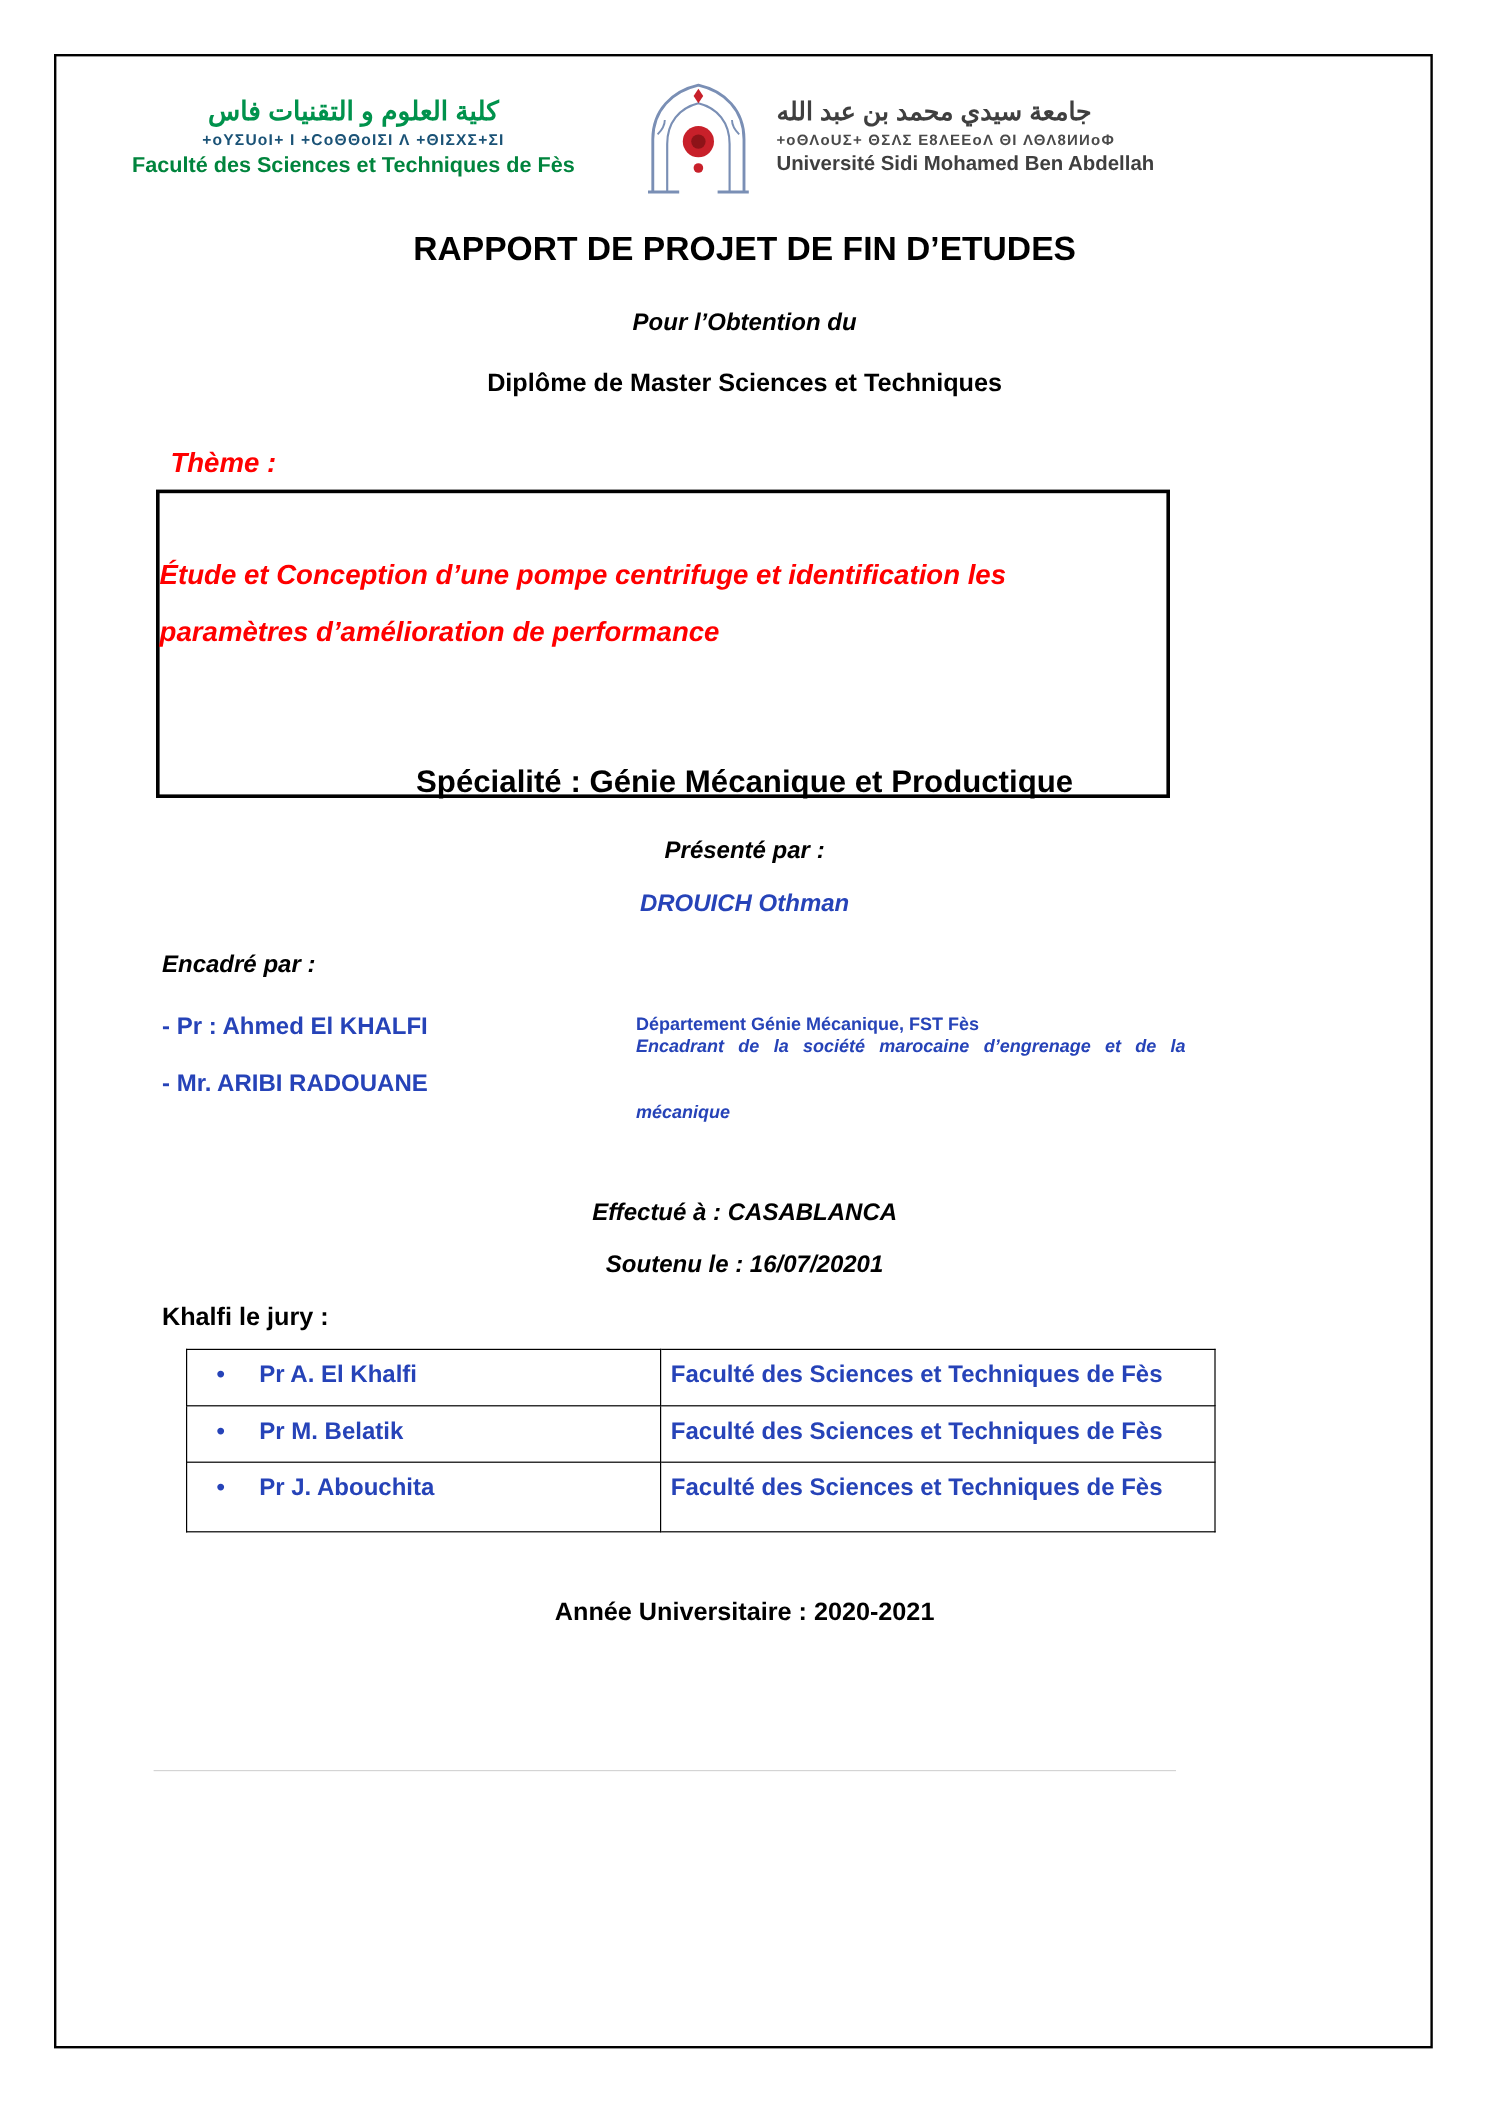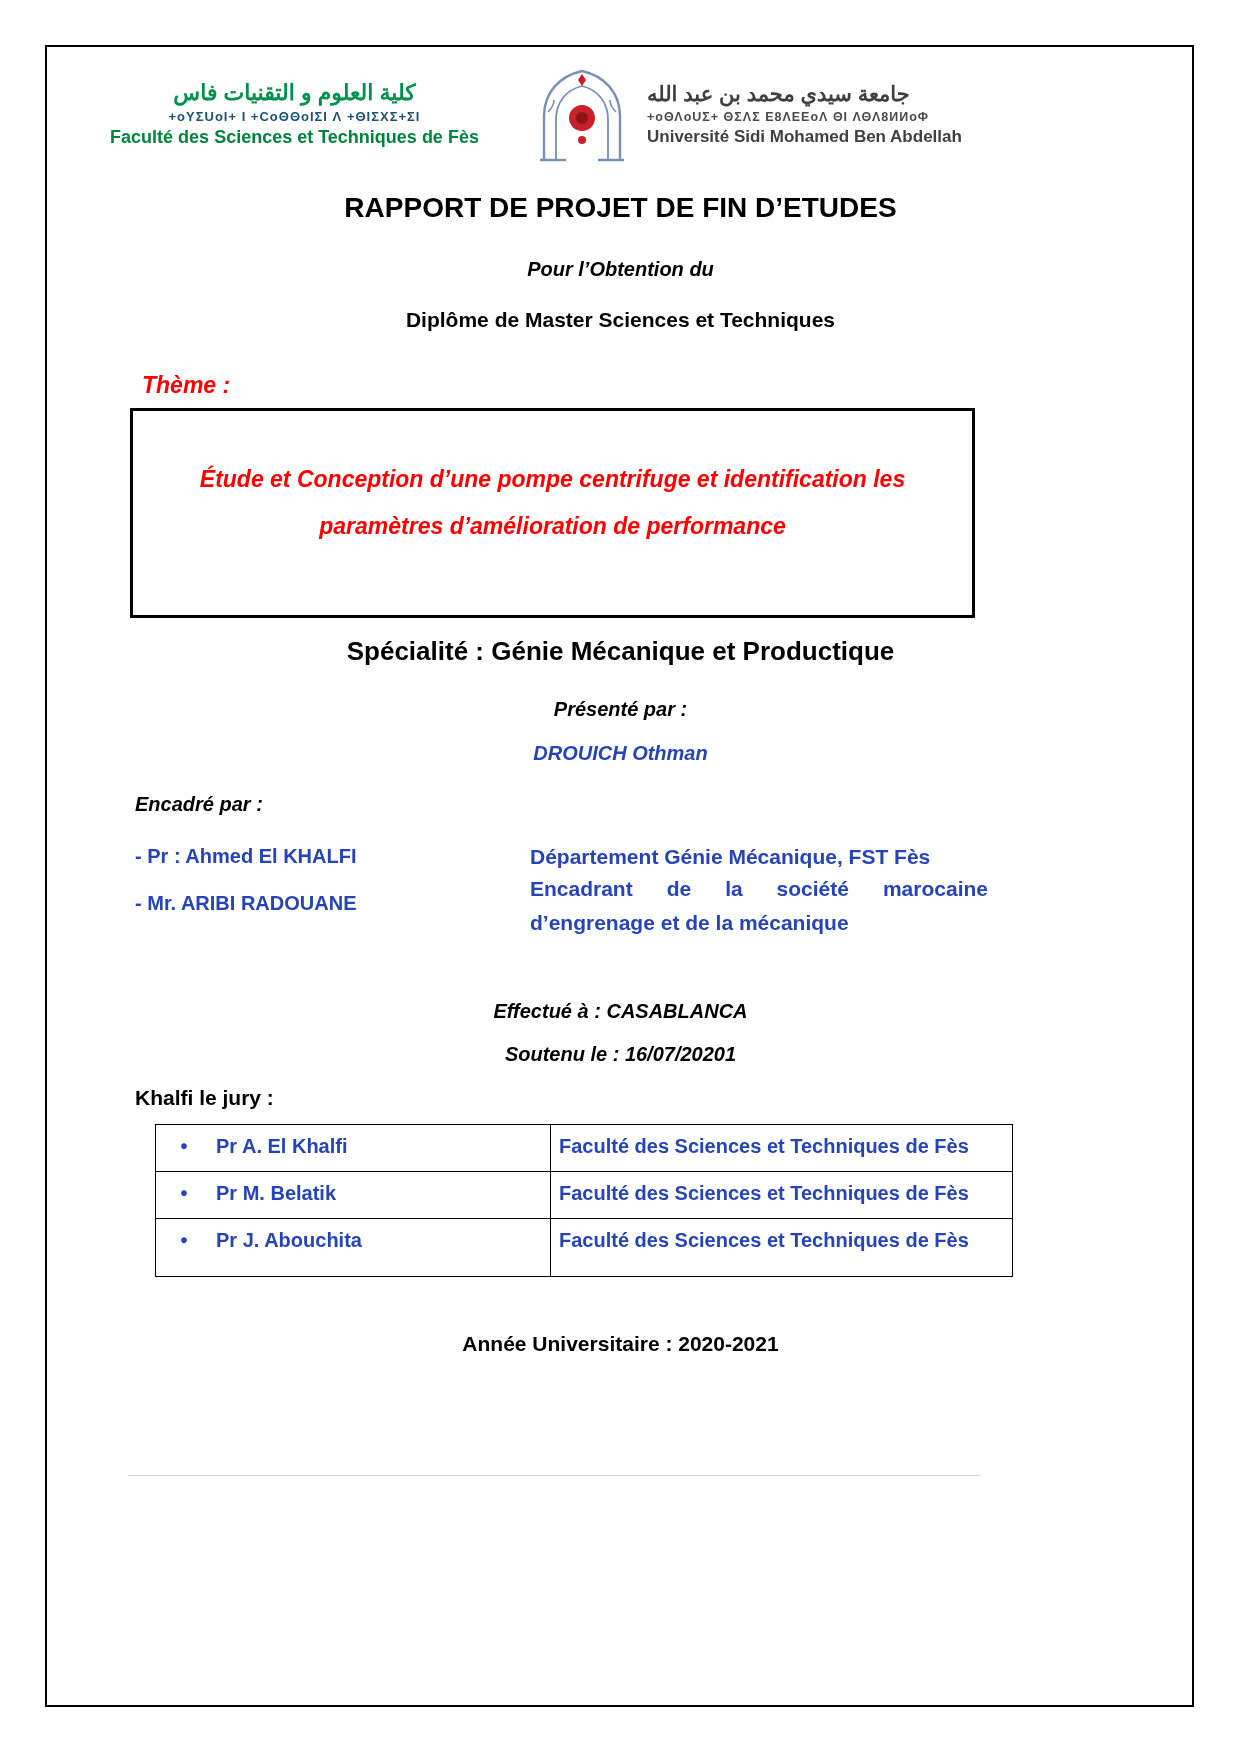--- a/index.html
+++ b/index.html
@@ -34,39 +34,39 @@
   
   .centered{position:absolute;left:0;width:1241px;text-align:center;}
   .report-title{top:192px;font-size:28px;font-weight:700;}
   .obtention{top:258px;font-size:20px;font-weight:700;font-style:italic;}
   .diploma{top:308px;font-size:21px;font-weight:700;}
   .theme-label{
     position:absolute;left:142px;top:372px;
     font-size:23px;font-weight:700;font-style:italic;color:#ff0000;
   }
   .theme-box{
-    position:absolute;left:130px;top:408px;width:845px;height:210px;
+    position:absolute;left:130px;top:408px;width:845px;height:257px;
     border:3px solid #000;box-sizing:border-box;
-    text-align:center;
+    text-align:left;
   }
   .theme-text{
     margin-top:45px;
     font-size:23px;font-weight:700;font-style:italic;color:#ff0000;
     line-height:47px;
   }
   .specialty{top:636px;font-size:26px;font-weight:700;}
   .presented-label{top:698px;font-size:20px;font-weight:700;font-style:italic;}
   .student{top:742px;font-size:20px;font-weight:700;font-style:italic;color:#2643b8;}
   
   .encadre-label{position:absolute;left:135px;top:793px;font-size:20px;font-weight:700;font-style:italic;}
   .sup-name{position:absolute;left:135px;font-size:20px;font-weight:700;color:#2643b8;}
-  .sup-aff{position:absolute;left:530px;font-size:21px;font-weight:700;color:#2643b8;}
+  .sup-aff{position:absolute;left:530px;font-size:15px;font-weight:700;color:#2643b8;}
   .sup-name-1,.sup-aff-1{top:845px;}
   .sup-name-2{top:892px;}
-  .sup-aff-2{top:872px;width:458px;text-align:justify;line-height:34px;}
+  .sup-aff-2{top:845px;width:458px;text-align:justify;line-height:55px;font-style:italic;}
   
   .location{top:1000px;font-size:20px;font-weight:700;font-style:italic;}
   .date{top:1043px;font-size:20px;font-weight:700;font-style:italic;}
   .jury-label{position:absolute;left:135px;top:1086px;font-size:21px;font-weight:700;}
   
   .jury-table{
     position:absolute;left:155px;top:1124px;width:858px;
     border-collapse:collapse;table-layout:fixed;
   }
   .jury-table td{

